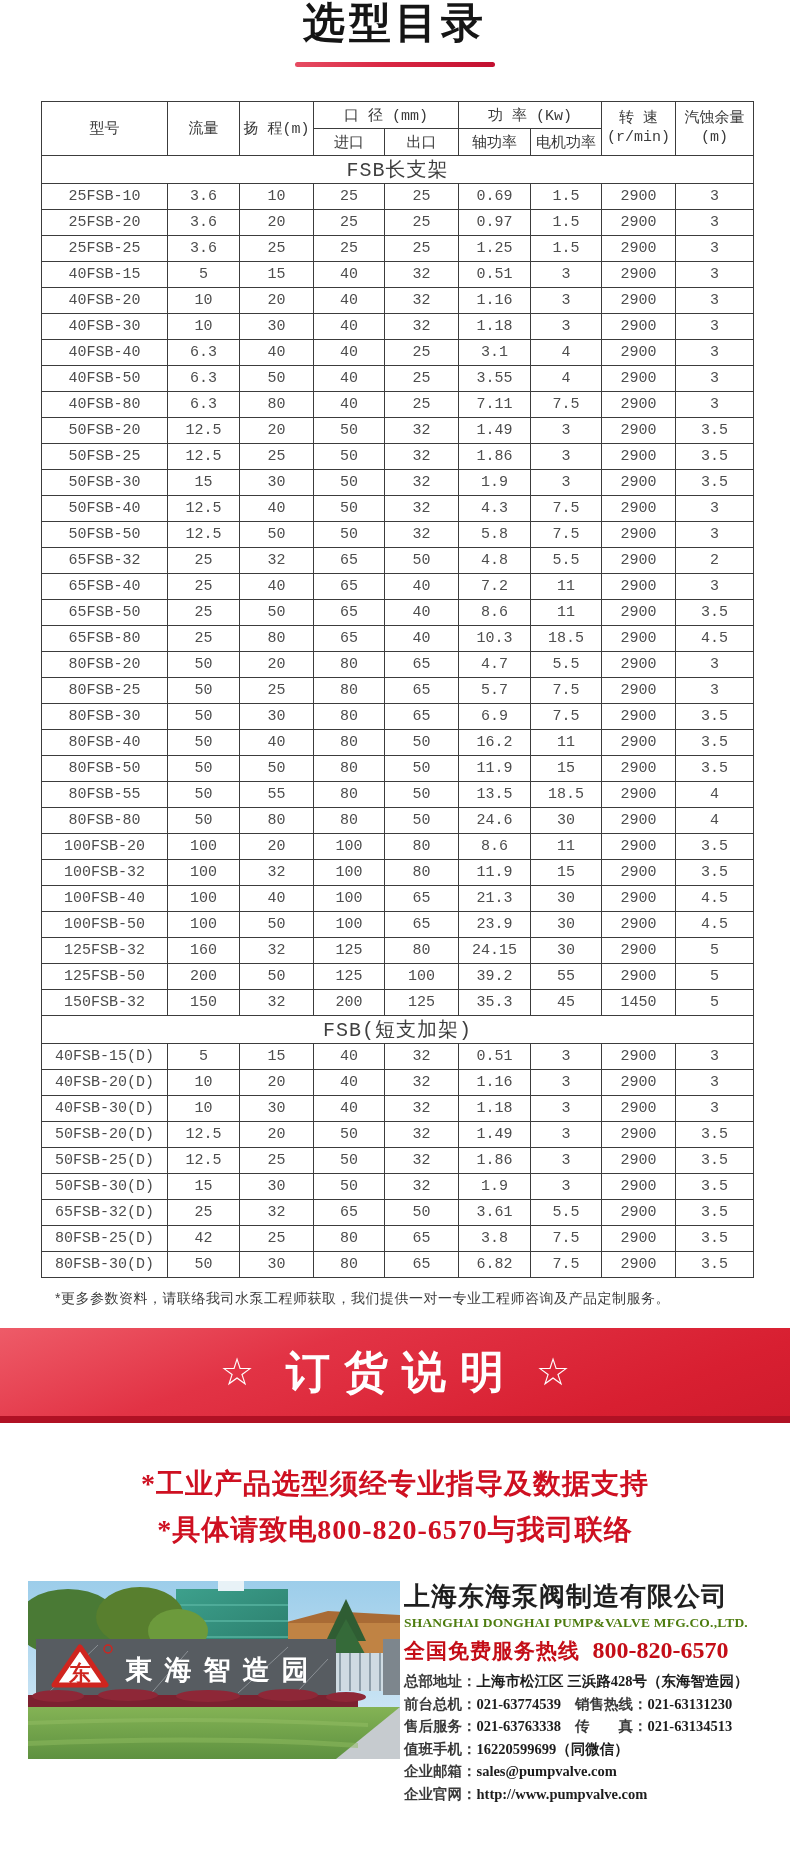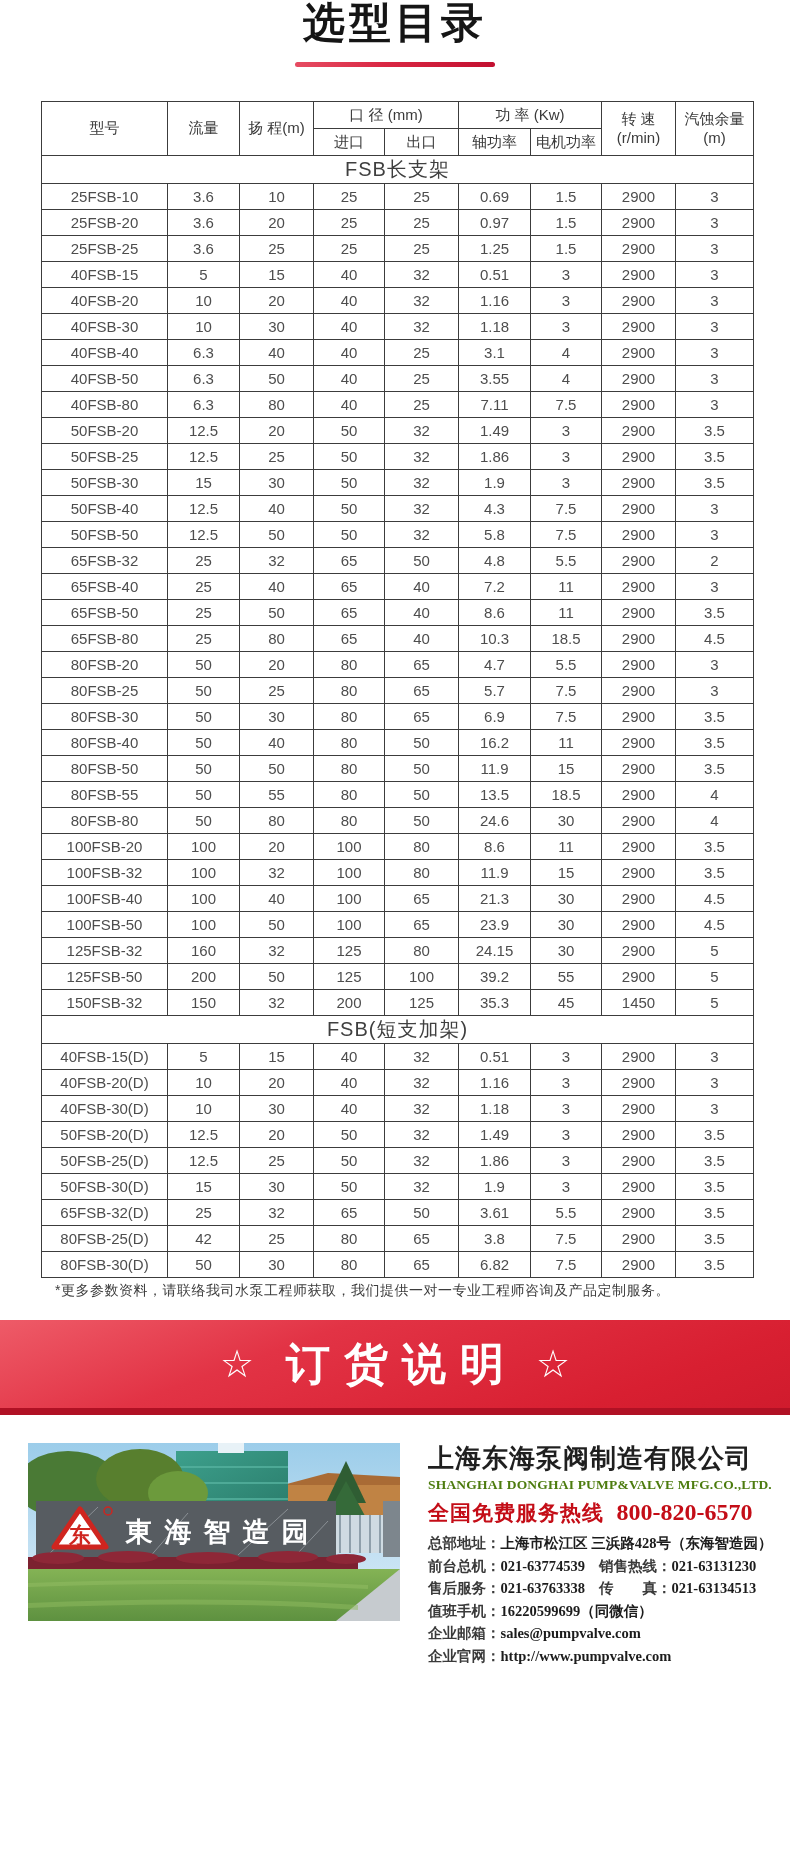--- a/index.html
+++ b/index.html
@@ -14,23 +14,23 @@
     font-size:42px; font-weight:900; letter-spacing:4px; color:#151515;
     line-height:1.1;
   }
   .title-underline {
     width:200px; height:5px; margin:16px auto 0;
     background:linear-gradient(90deg,#e64c62 0%,#d92743 45%,#c21030 100%);
     border-radius:3px;
   }
   
   .catalog-table {
-    width:712px; margin:34px 0 4px 41px;
+    width:712px; margin:34px 0 12px 41px;
     border-collapse:collapse; table-layout:fixed;
-    font-family:Liberation Sans, sans-serif;
+    font-family:Liberation Mono, monospace;
     color:#4d4d4d;
   }
   .catalog-table th, .catalog-table td {
     border:1px solid #3c3c3c; text-align:center; vertical-align:middle;
     font-size:15px; font-weight:normal; padding:0;
     overflow:hidden; white-space:nowrap;
   }
   .catalog-table thead th { height:27px; color:#3a3a3a; }
   .catalog-table td { height:26px; }
   .catalog-table .section-row td {
@@ -61,21 +61,21 @@
     margin-top:38px; text-align:center;
     font-family:"Liberation Serif","DejaVu Serif",serif;
     font-weight:900; color:#ce1021; font-size:28px; line-height:46px;
     letter-spacing:1px;
   }
   
   .bottom { margin-top:28px; padding-left:28px; display:flex; }
   .factory-photo {
     width:372px; height:178px; flex:0 0 372px; display:block;
   }
-  .company { margin-left:28px; width:378px; }
+  .company { margin-left:4px; width:378px; }
   .company-name-cn {
     font-size:26px; font-weight:900; color:#1f1f1f; letter-spacing:1px;
     line-height:1.2; white-space:nowrap;
   }
   .company-name-en {
     font-family:"Liberation Serif","DejaVu Serif",serif;
     font-size:13.5px; font-weight:bold; color:#4d7c0f; margin-top:3px;
     letter-spacing:0.2px; white-space:nowrap;
   }
   .hotline { margin-top:6px; white-space:nowrap; }
@@ -601,20 +601,24 @@
   </table>
 
   <div class="footnote">*更多参数资料，请联络我司水泵工程师获取，我们提供一对一专业工程师咨询及产品定制服务。</div>
 
   <div class="order-banner">
     <span class="star">☆</span>
     <span class="banner-text">订货说明</span>
     <span class="star">☆</span>
   </div>
 
+  <div class="notice">
+    <div>*工业产品选型须经专业指导及数据支持</div>
+    <div>*具体请致电800-820-6570与我司联络</div>
+  </div>
 
   <div class="bottom">
 
     <svg class="factory-photo" viewBox="0 0 372 178" xmlns="http://www.w3.org/2000/svg">
       <defs>
         <linearGradient id="skyGrad" x1="0" y1="0" x2="0" y2="1">
           <stop offset="0" stop-color="#9ccdea"></stop>
             <stop offset="1" stop-color="#dcedf8"></stop>
         </linearGradient>
         <linearGradient id="lawnGrad" x1="0" y1="0" x2="0" y2="1">

